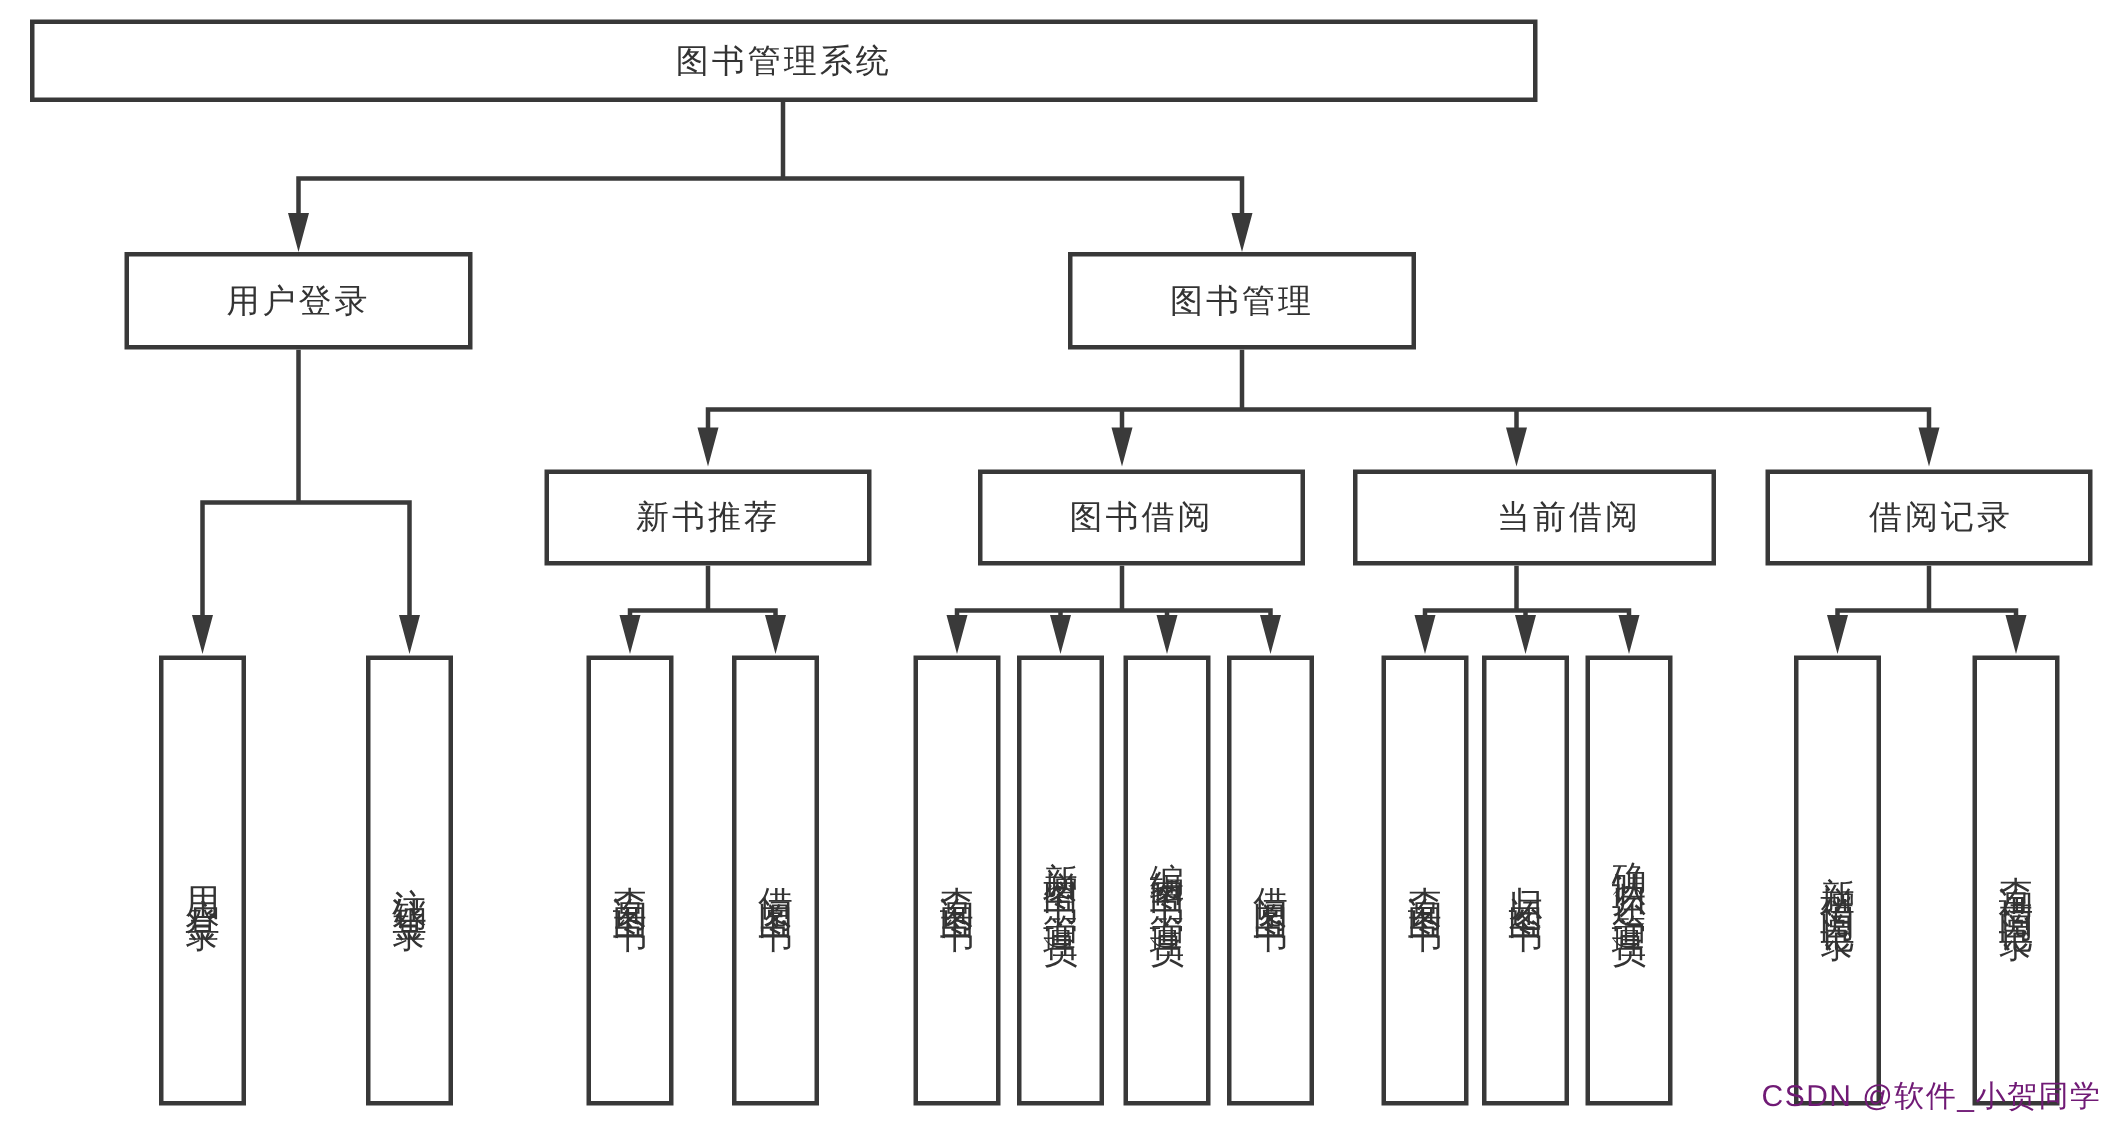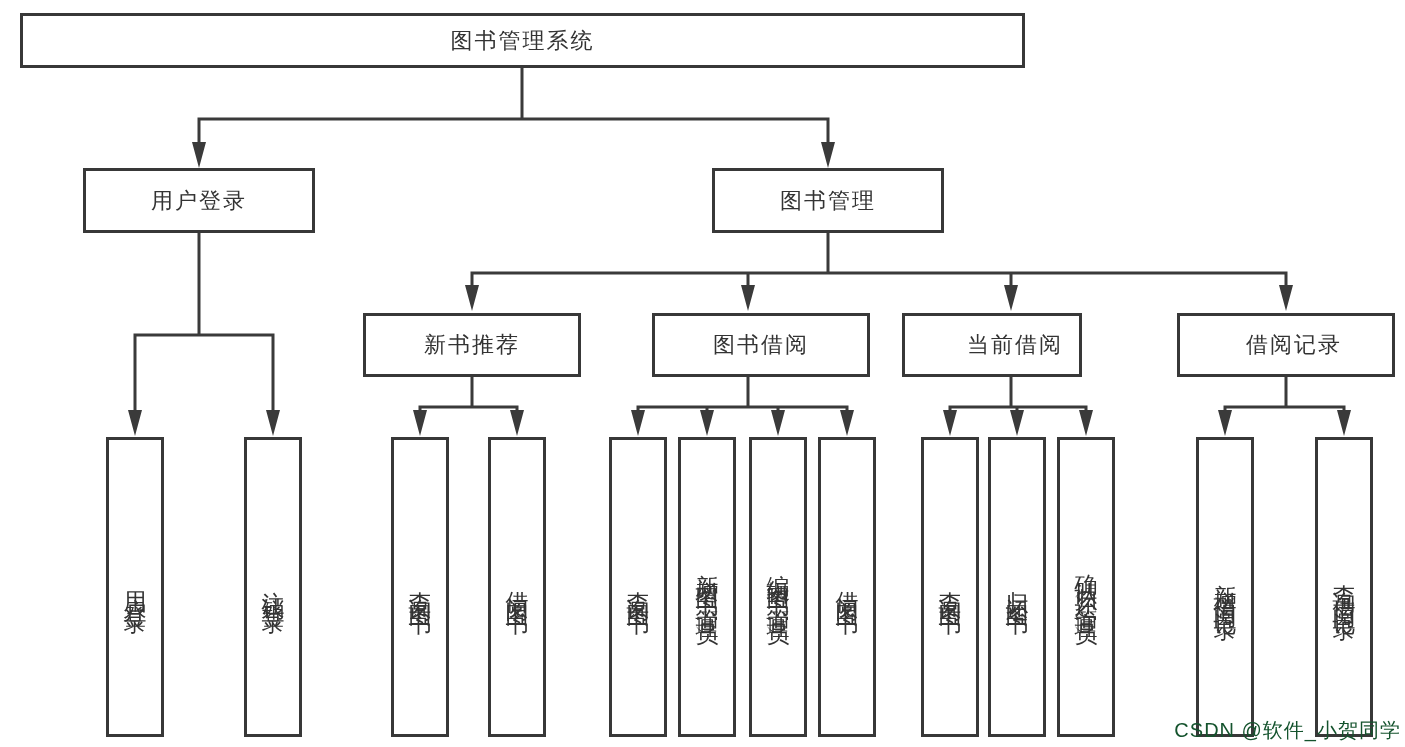--- a/index.html
+++ b/index.html
@@ -54,21 +54,21 @@
     font-size: 23px;
     letter-spacing: 7px;
     line-height: 1;
   }
   
   .n-root   { left: 20px;  top: 13px;  width: 1005px; height: 55px; }
   .n-login  { left: 83px;  top: 168px; width: 232px;  height: 65px; }
   .n-mgmt   { left: 712px; top: 168px; width: 232px;  height: 65px; }
   .n-newbk  { left: 363px; top: 313px; width: 218px;  height: 64px; text-align: right; }
   .n-borrow { left: 639px; top: 313px; width: 218px;  height: 64px; margin-left: 13px; }
-  .n-cur    { left: 902px; top: 313px; width: 180px;  height: 64px; padding-left: 46px; }
+  .n-cur    { left: 902px; top: 313px; width: 242px;  height: 64px; padding-left: 46px; }
   .n-rec    { left: 1177px;top: 313px; width: 218px;  height: 64px; padding-left: 16px; }
   
   .leaf { top: 437px; width: 58px; height: 300px; }
   .l-ulogin  { left: 106px; }
   .l-logout  { left: 244px; }
   .l-query1  { left: 391px; }
   .l-borrow1 { left: 488px; }
   .l-query2  { left: 609px; }
   .l-addbk   { left: 678px; }
   .l-editbk  { left: 749px; }
@@ -77,21 +77,21 @@
   .l-return  { left: 988px; }
   .l-confirm { left: 1057px; }
   .l-addrec  { left: 1196px; }
   .l-qryrec  { left: 1315px; }
   .watermark {
     position: absolute;
     right: 4px;
     bottom: 3px;
     font-size: 20px;
     letter-spacing: 1px;
-    color: #14532d;
+    color: #701a75;
     z-index: 5;
     white-space: nowrap;
   }
 </style>
 </head>
 <body>
 
 <div class="canvas">
 
   <svg class="connectors" viewBox="0 0 1405 747" xmlns="http://www.w3.org/2000/svg">

